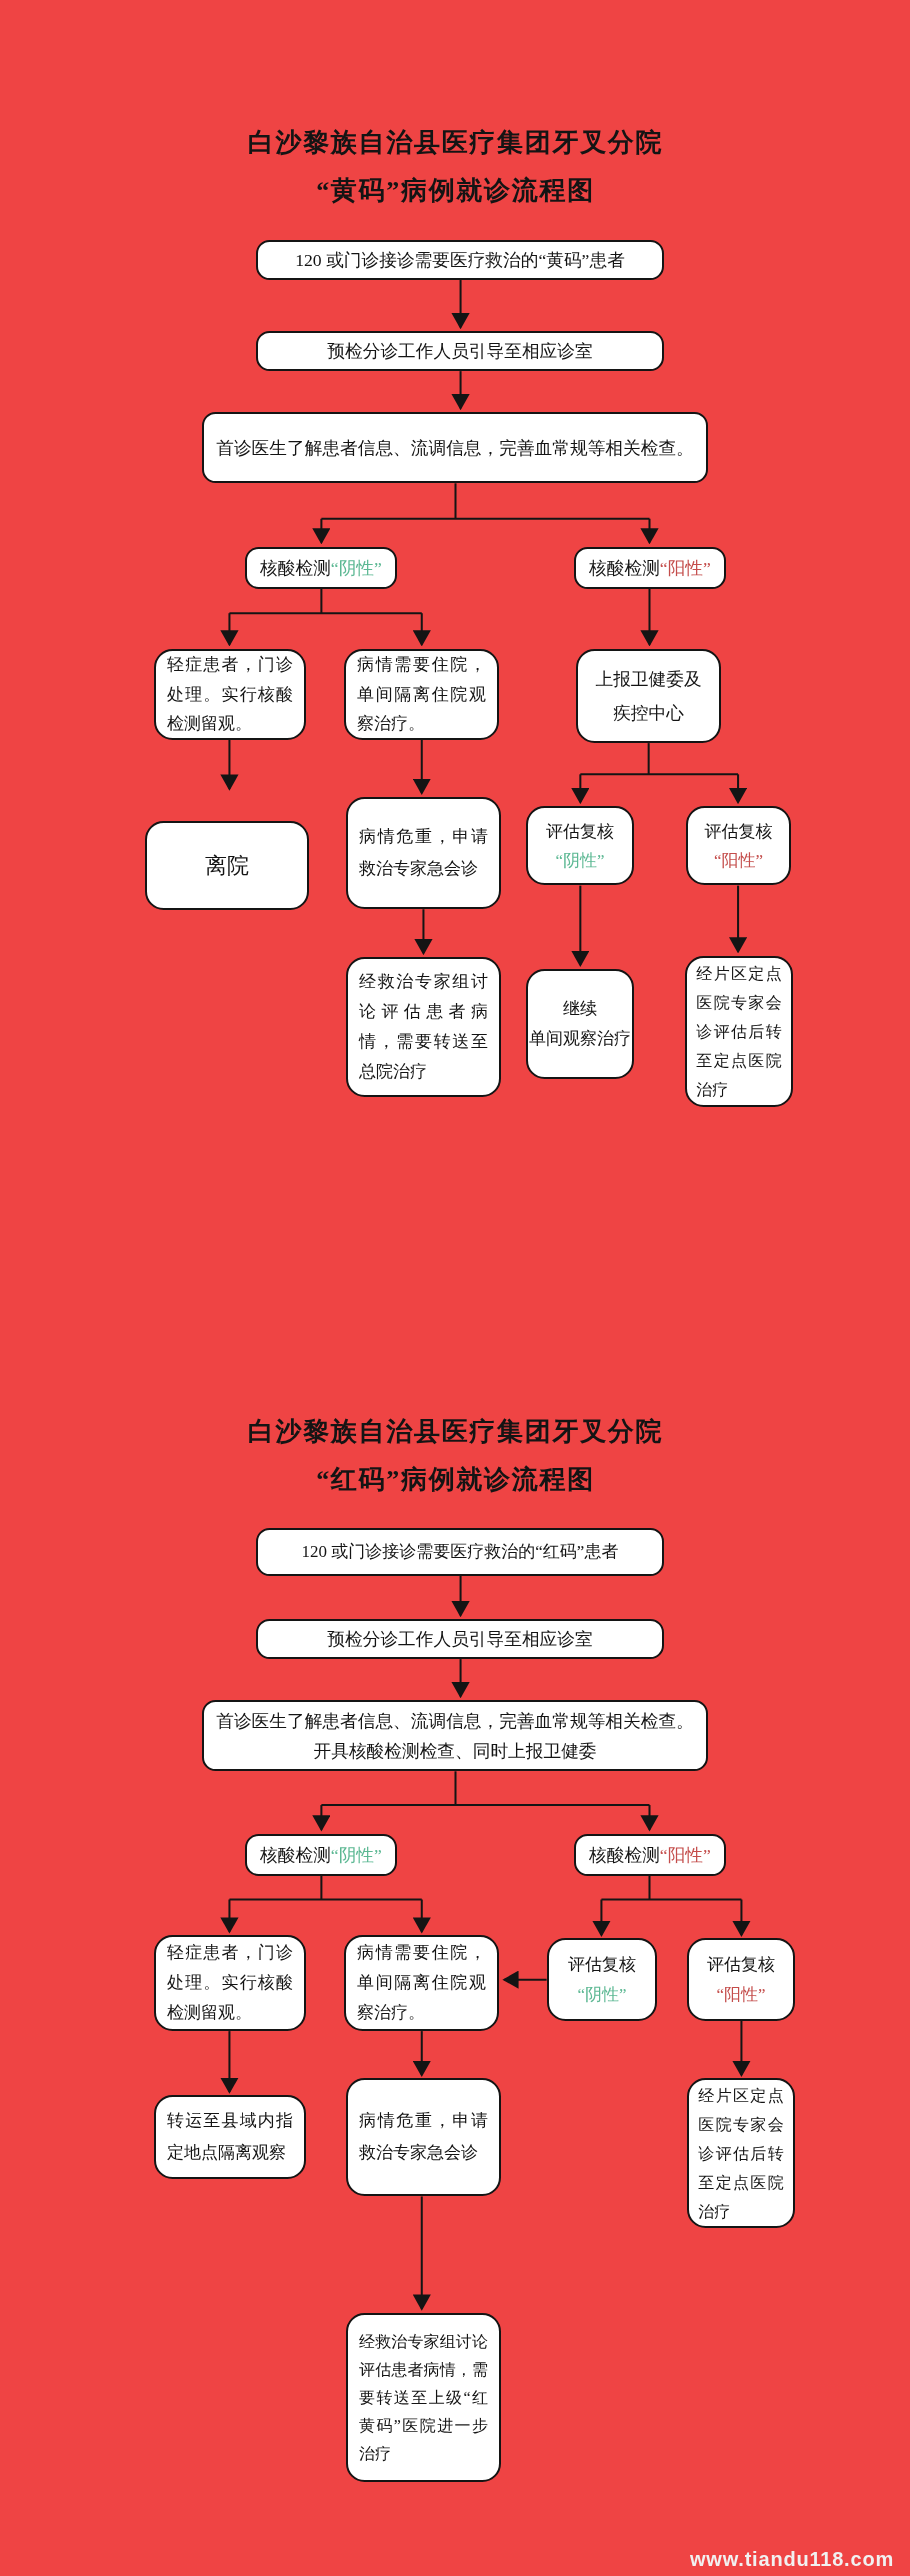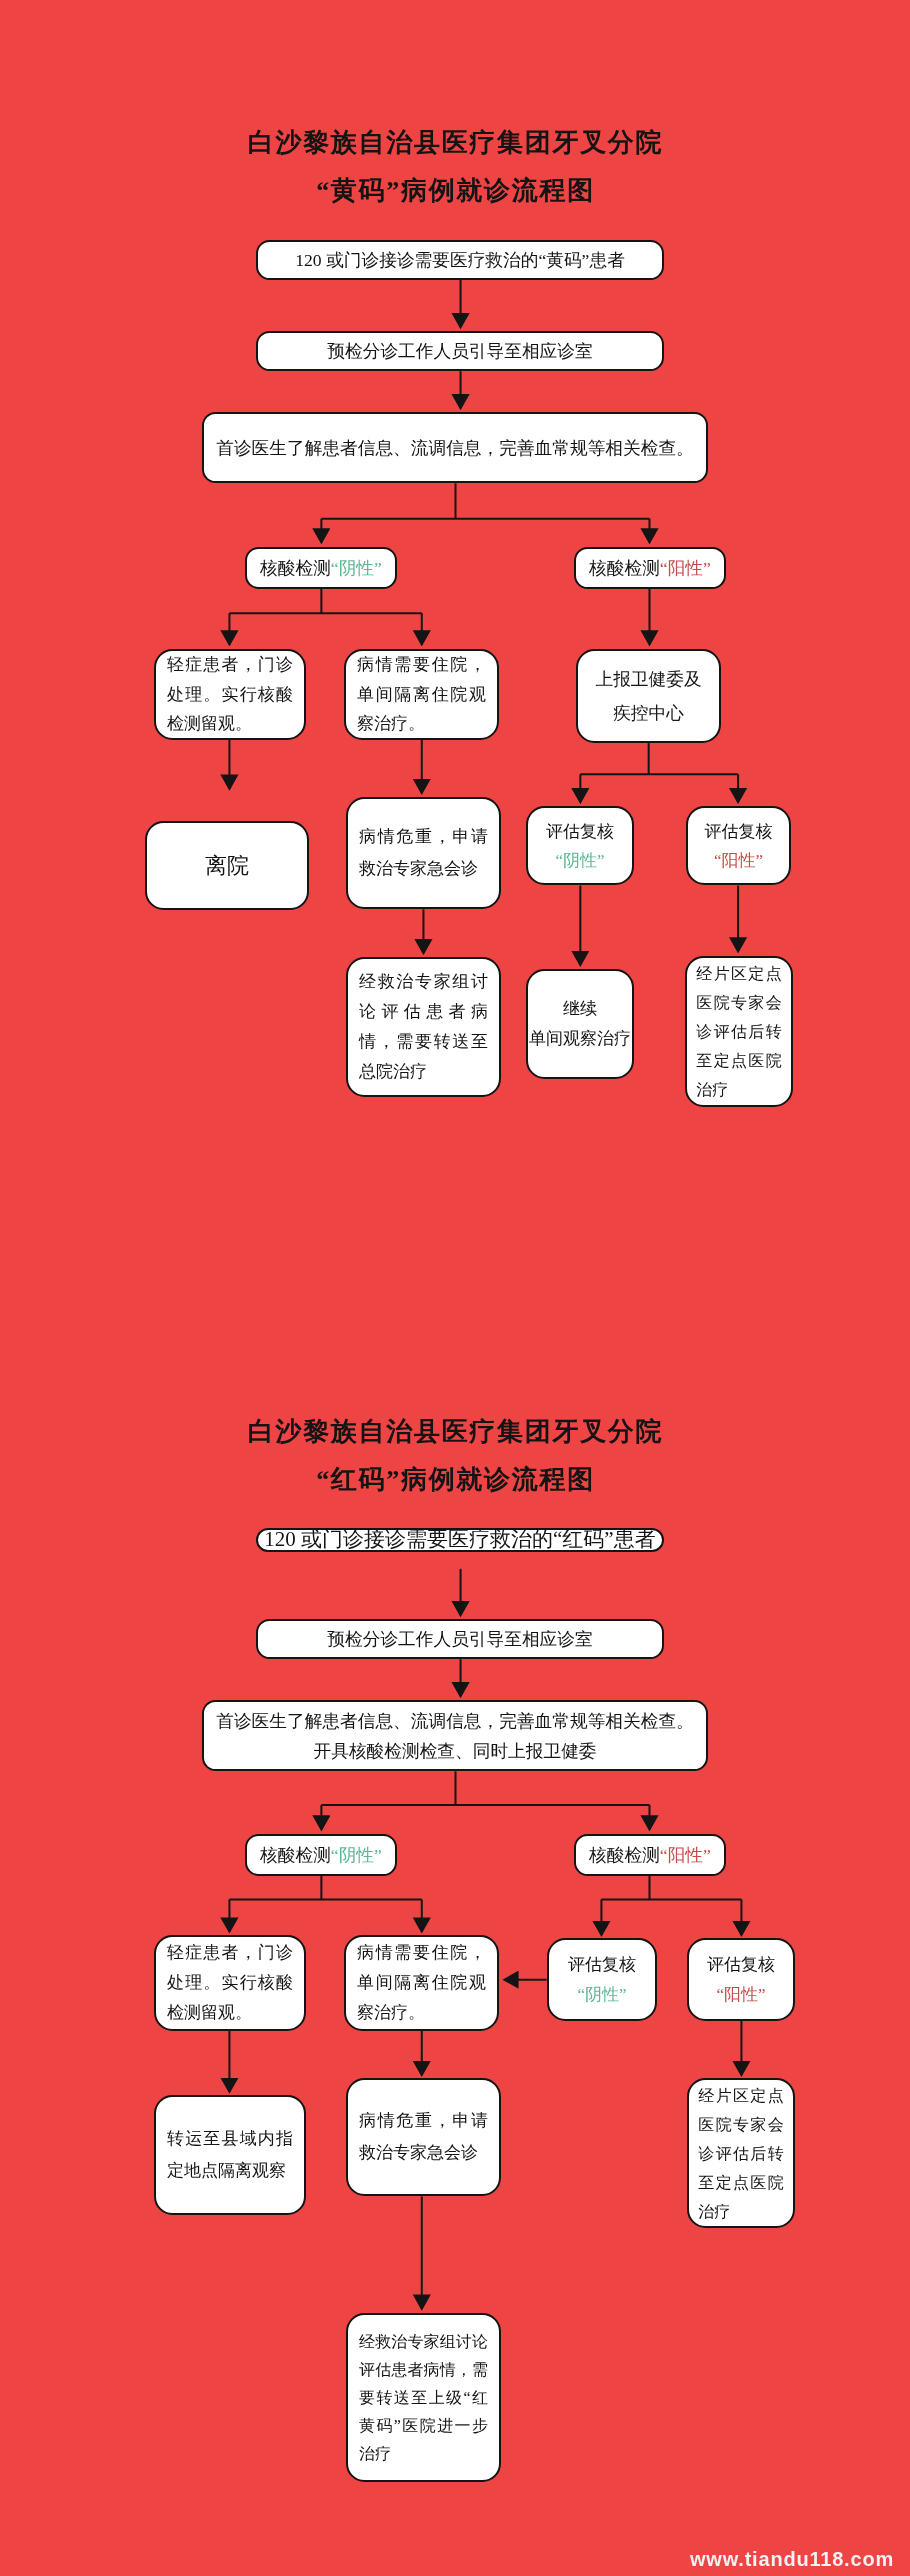--- a/index.html
+++ b/index.html
@@ -149,21 +149,21 @@
       <span class="bl">继续</span>
       <span class="bl">单间观察治疗</span>
     </div>
   </div>
 
   <div class="node r-lg justify" style="left:685px;top:956px;width:108px;height:151px;font-size:16px;line-height:29px;padding:3.4px 9.3px;">经片区定点医院专家会诊评估后转至定点医院治疗</div>
 
   <h1 class="chart-title" style="top:1414px;">白沙黎族自治县医疗集团牙叉分院</h1>
   <h2 class="chart-title" style="top:1462px;">“红码”病例就诊流程图</h2>
 
-  <div class="node r-md center" style="left:256px;top:1528px;width:408px;height:24px;font-size:21px;">120 或门诊接诊需要医疗救治的“红码”患者</div>
+  <div class="node r-md center" style="left:256px;top:1528px;width:408px;height:48px;font-size:17px;">120 或门诊接诊需要医疗救治的“红码”患者</div>
 
   <div class="node r-md center" style="left:256px;top:1619px;width:408px;height:40px;font-size:17.7px;">预检分诊工作人员引导至相应诊室</div>
 
   <div class="node r-md center" style="left:202px;top:1700px;width:506px;height:71px;font-size:17.7px;line-height:30px;">
     <div>
       <span class="bl">首诊医生了解患者信息、流调信息，完善血常规等相关检查。</span>
       <span class="bl">开具核酸检测检查、同时上报卫健委</span>
     </div>
   </div>
 
@@ -188,21 +188,21 @@
     </div>
   </div>
 
   <div class="node r-lg center" style="left:687px;top:1938px;width:108px;height:83px;font-size:17px;line-height:29.5px;">
     <div>
       <span class="bl">评估复核</span>
       <span class="bl" style="color: rgb(196, 77, 75);">“阳性”</span>
     </div>
   </div>
 
-  <div class="node r-lg justify" style="left:154px;top:2095px;width:152px;height:120px;font-size:17px;line-height:32px;">转运至县域内指定地点隔离观察</div>
+  <div class="node r-lg justify" style="left:154px;top:2095px;width:152px;height:84px;font-size:17px;line-height:32px;">转运至县域内指定地点隔离观察</div>
 
   <div class="node r-lg justify" style="left:346px;top:2078px;width:155px;height:118px;font-size:17px;line-height:32px;">病情危重，申请救治专家急会诊</div>
 
   <div class="node r-lg justify" style="left:687px;top:2078px;width:108px;height:150px;font-size:16px;line-height:29px;padding:3.4px 9.3px;">经片区定点医院专家会诊评估后转至定点医院治疗</div>
 
   <div class="node r-lg justify" style="left:346px;top:2313px;width:155px;height:169px;font-size:16px;line-height:28px;">经救治专家组讨论评估患者病情，需要转送至上级“红黄码”医院进一步治疗</div>
 
   <div class="watermark">www.tiandu118.com</div>
 
 </div>

